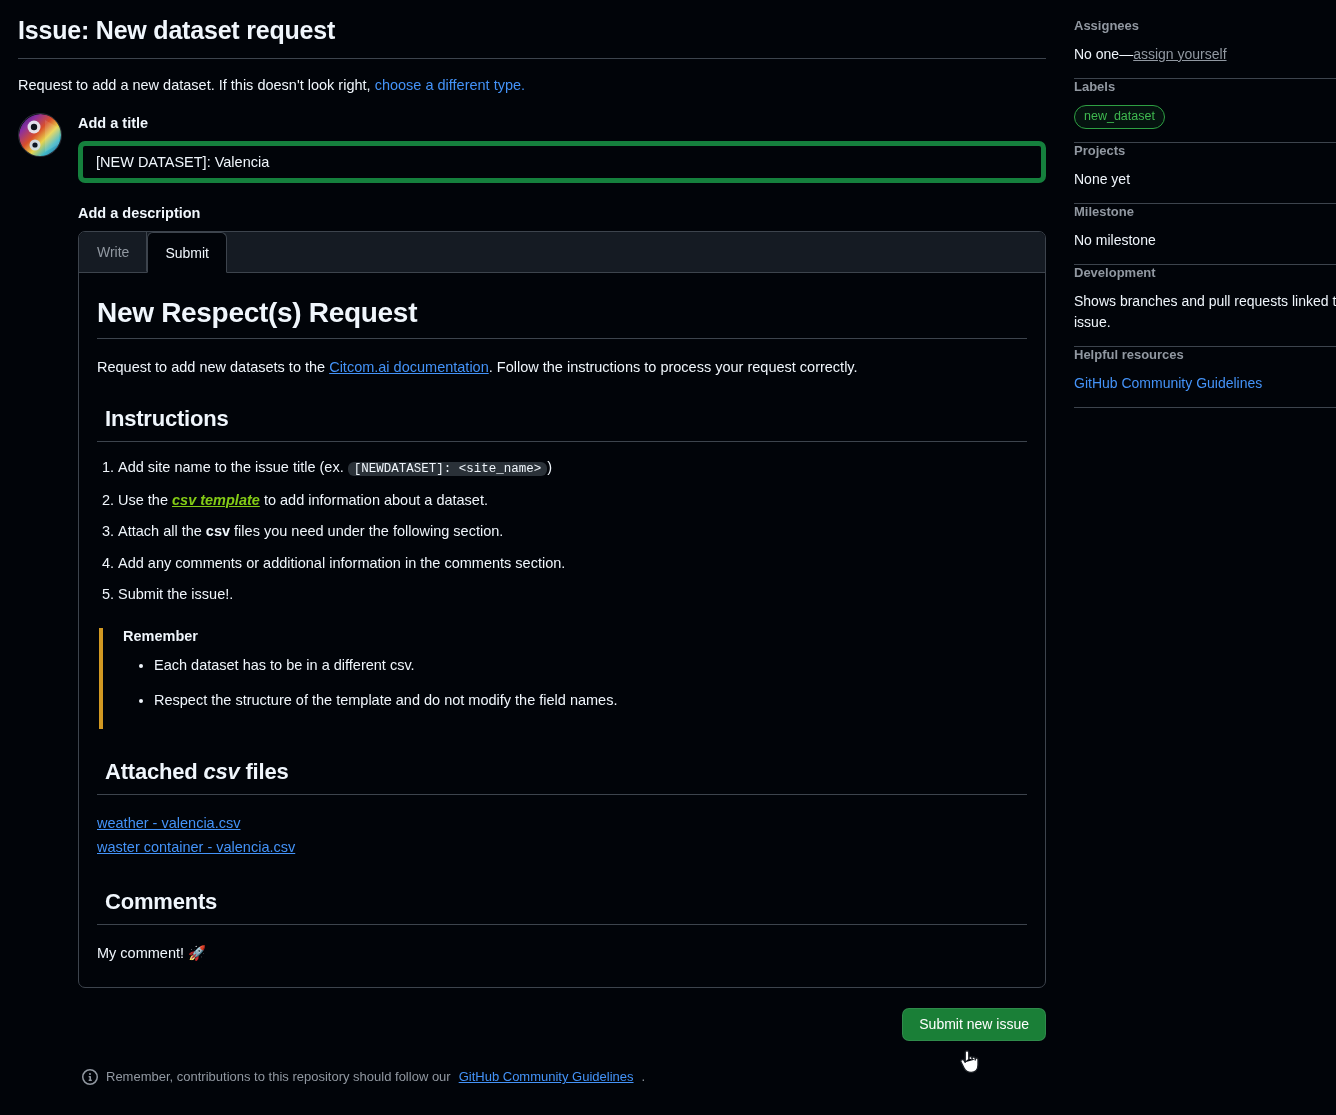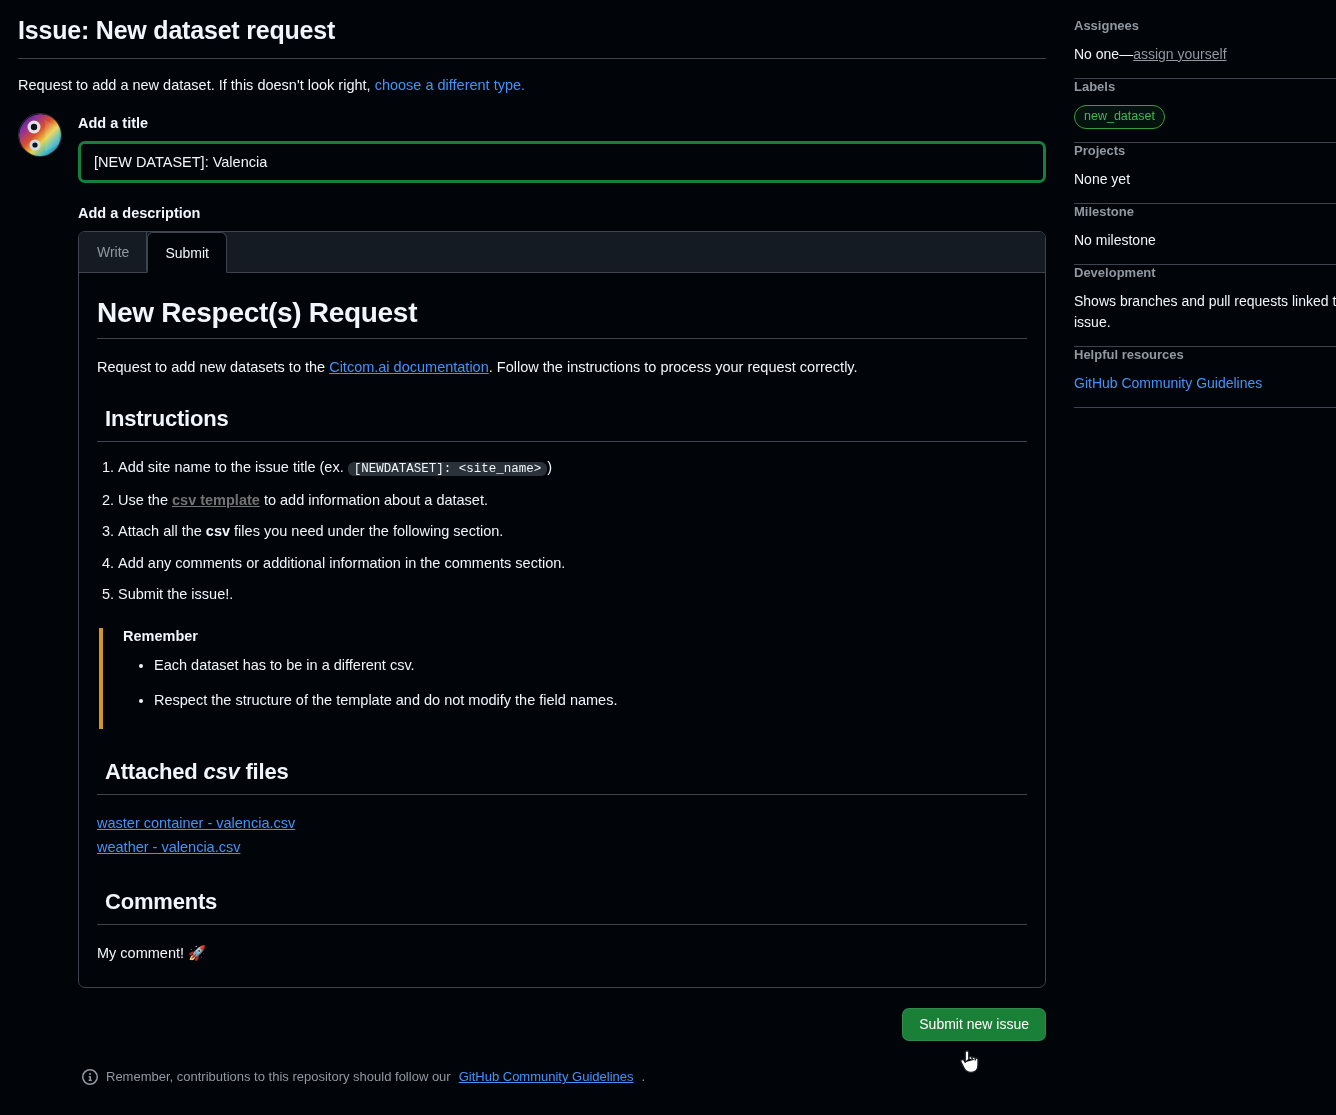--- a/index.html
+++ b/index.html
@@ -31,21 +31,21 @@
 
   .form-row { display: flex; align-items: flex-start; gap: 16px; }
   .avatar {
     width: 44px; height: 44px; border-radius: 50%; flex: 0 0 44px;
     margin-top: 2px; overflow: hidden; border: 1px solid #2a2f37;
   }
   .form-col { flex: 1 1 auto; min-width: 0; }
   .field-label { font-size: 14.5px; font-weight: bold; margin: 4px 0 10px 0; }
   .title-input {
     width: 100%; height: 42px; border-radius: 7px;
-    border: 3px solid #15803d; background: #010409;
+    border: 5px solid #15803d; background: #010409;
     color: #f0f6fc; font-size: 14.5px; font-family: inherit;
     padding: 0 13px; outline: none;
   }
   .desc-label { font-size: 14.5px; font-weight: bold; margin: 22px 0 10px 0; }
 
   
   .editor { border: 1px solid #3d444d; border-radius: 7px; background: #010409; }
   .tabstrip {
     display: flex; align-items: flex-end; height: 41px;
     background: #151b23; border-radius: 6px 6px 0 0;
@@ -81,21 +81,21 @@
   .md-ul { margin: 10px 0 0 0; padding-left: 31px; }
   .md-ul li { font-size: 14.5px; line-height: 1.55; margin-bottom: 12px; }
   code.inline {
     font-family: "Liberation Mono", monospace; font-size: 12.5px;
     background: #2a3138; border-radius: 6px; padding: 0 6px; color: #f0f6fc;
     white-space: nowrap;
   }
   .bold { font-weight: bold; }
   .ital { font-style: italic; }
   a.csv-tpl {
-    color: #737373; font-weight: bold; text-decoration: underline;
+    color: #84cc16; font-weight: bold; font-style: italic; text-decoration: underline;
   }
 
   .alert {
     border-left: 4px solid #d29922; padding: 0 0 6px 20px;
     margin: 23px 0 0 2px;
   }
   .alert-title {
     display: flex; align-items: center; gap: 8px;
     color: #d29922; font-size: 14.5px; margin-top: 2px;
   }
@@ -215,22 +215,22 @@
               <ul class="md-ul">
                 <li>Each dataset has to be in a different csv.</li>
                 <li>Respect the structure of the template and do not modify the field names.</li>
               </ul>
             </div>
 
             <h2 class="md-h2" style="margin-top:30px"><span>Attached </span><span class="ital">csv</span><span> files</span></h2>
             <hr class="md-rule">
 
             <div class="file-links">
+              <a href="#">weather - valencia.csv</a>
               <a href="#">waster container - valencia.csv</a>
-              <a href="#">weather - valencia.csv</a>
             </div>
 
             <h2 class="md-h2" style="margin-top:30px">Comments</h2>
             <hr class="md-rule">
 
             <p class="md-p">My comment! 🚀</p>
           </div>
         </div>
 
         <div class="submit-row">

